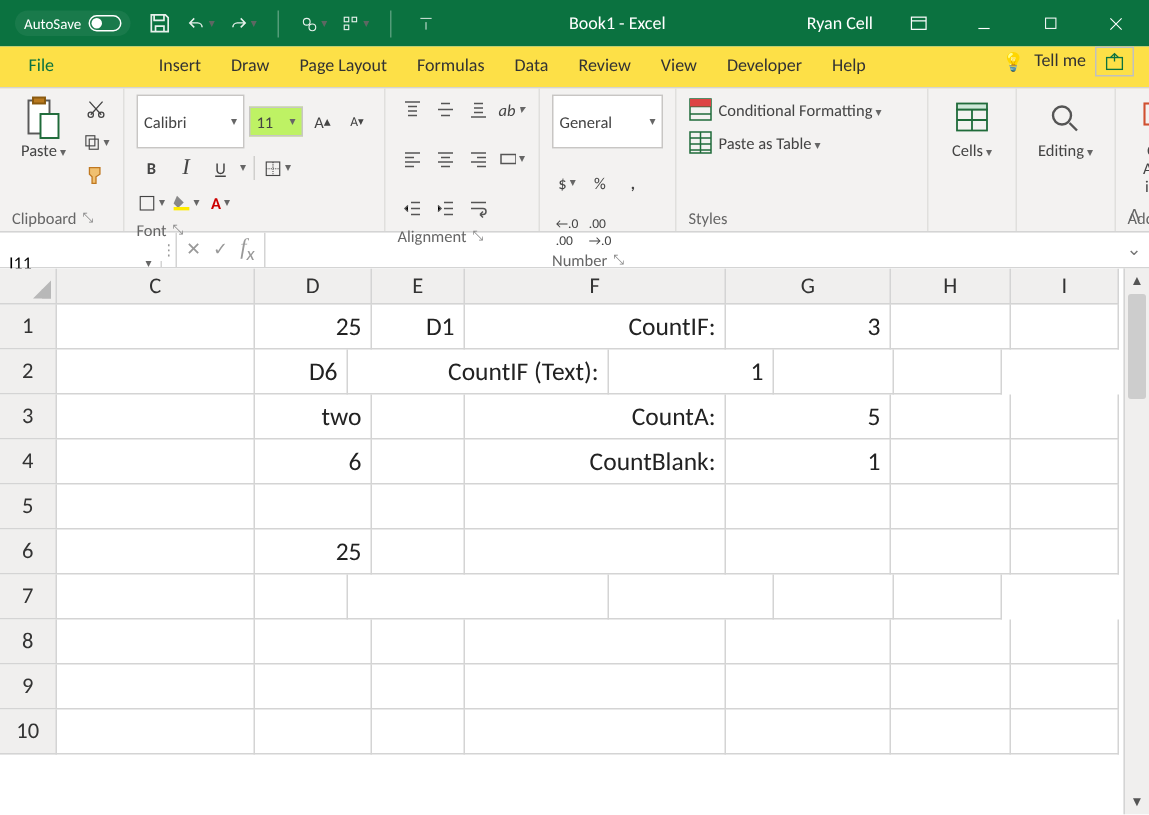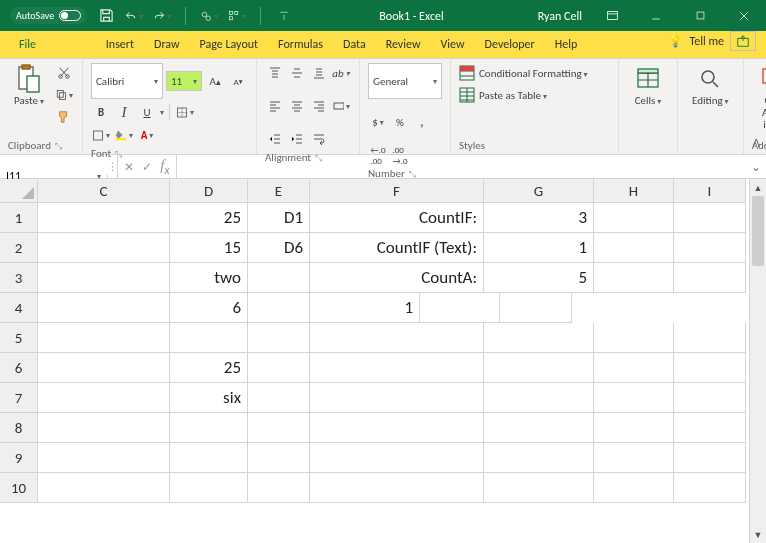--- a/index.html
+++ b/index.html
@@ -466,21 +466,20 @@
           <div class="cell c-D num">25</div>
           <div class="cell c-E txt">D1</div>
           <div class="cell c-F lbl">CountIF:</div>
           <div class="cell c-G num">3</div>
           <div class="cell c-H"></div>
           <div class="cell c-I"></div>
         </div>
         <div class="cellrow">
           <div class="rowhead">2</div>
           <div class="cell c-C"></div>
-          <div class="cell c-D num">15</div>
           <div class="cell c-E txt">D6</div>
           <div class="cell c-F lbl">CountIF (Text):</div>
           <div class="cell c-G num">1</div>
           <div class="cell c-H"></div>
           <div class="cell c-I"></div>
         </div>
         <div class="cellrow">
           <div class="rowhead">3</div>
           <div class="cell c-C"></div>
           <div class="cell c-D txt">two</div>
@@ -488,20 +487,21 @@
           <div class="cell c-F lbl">CountA:</div>
           <div class="cell c-G num">5</div>
           <div class="cell c-H"></div>
           <div class="cell c-I"></div>
         </div>
         <div class="cellrow">
           <div class="rowhead">4</div>
           <div class="cell c-C"></div>
           <div class="cell c-D num">6</div>
           <div class="cell c-E"></div>
+          <div class="cell c-F lbl">CountBlank:</div>
           <div class="cell c-G num">1</div>
           <div class="cell c-H"></div>
           <div class="cell c-I"></div>
         </div>
         <div class="cellrow">
           <div class="rowhead">5</div>
           <div class="cell c-C"></div>
           <div class="cell c-D"></div>
           <div class="cell c-E"></div>
           <div class="cell c-F"></div>
@@ -515,21 +515,20 @@
           <div class="cell c-D num">25</div>
           <div class="cell c-E"></div>
           <div class="cell c-F"></div>
           <div class="cell c-G"></div>
           <div class="cell c-H"></div>
           <div class="cell c-I"></div>
         </div>
         <div class="cellrow">
           <div class="rowhead">7</div>
           <div class="cell c-C"></div>
-          <div class="cell c-D txt">six</div>
           <div class="cell c-E"></div>
           <div class="cell c-F"></div>
           <div class="cell c-G"></div>
           <div class="cell c-H"></div>
           <div class="cell c-I"></div>
         </div>
         <div class="cellrow">
           <div class="rowhead">8</div>
           <div class="cell c-C"></div>
           <div class="cell c-D"></div>

